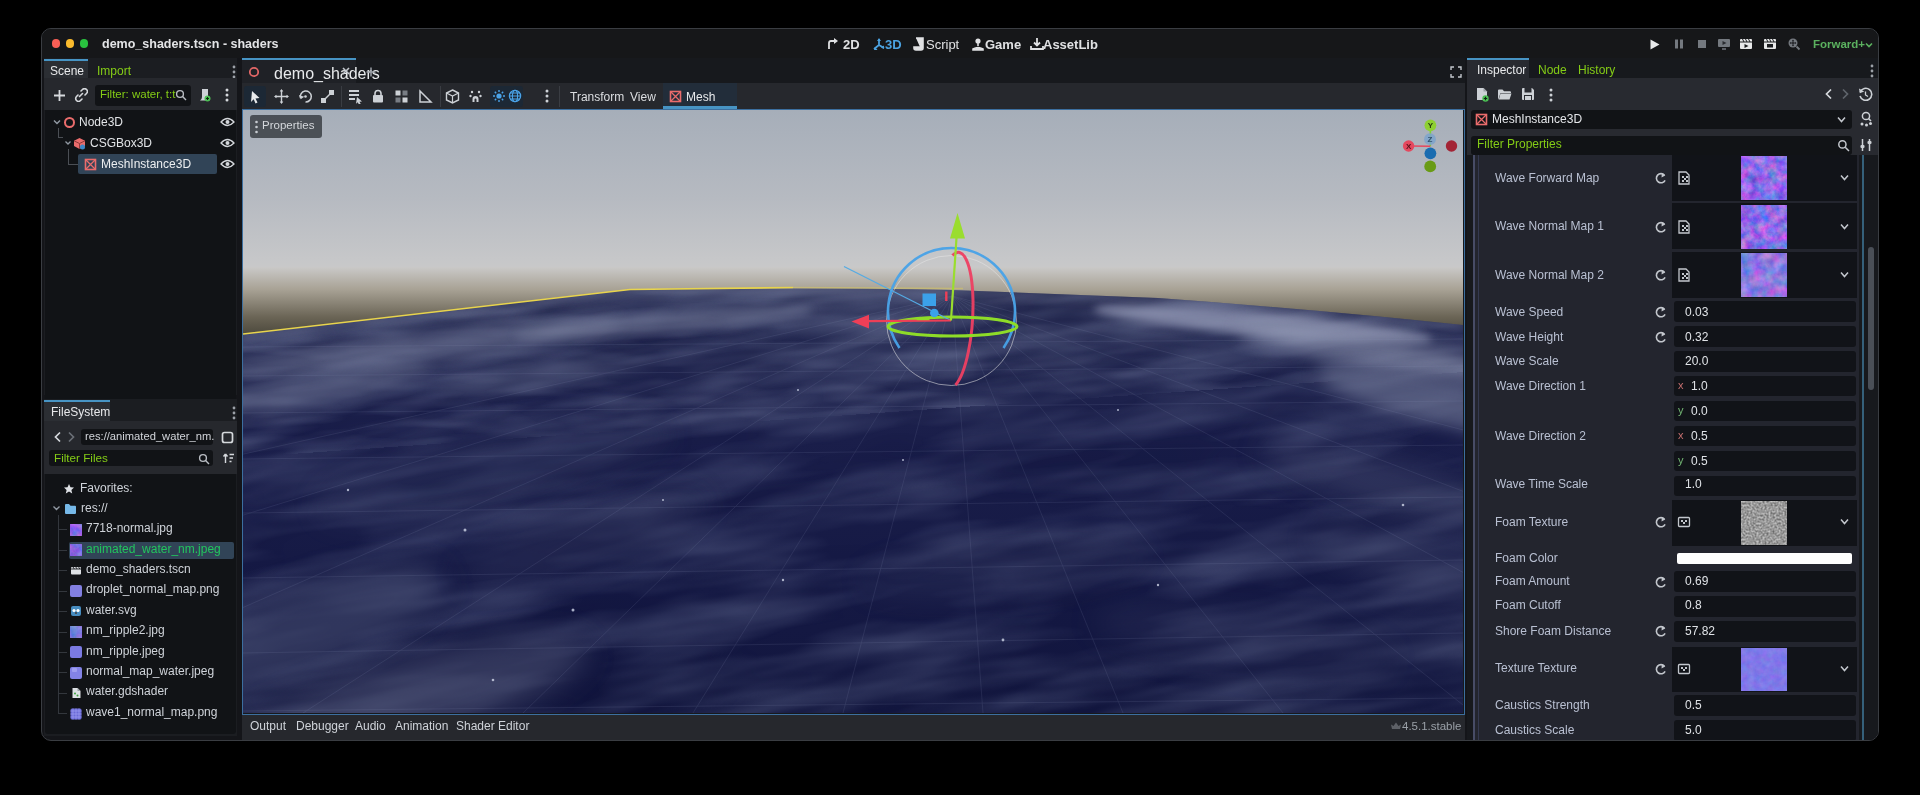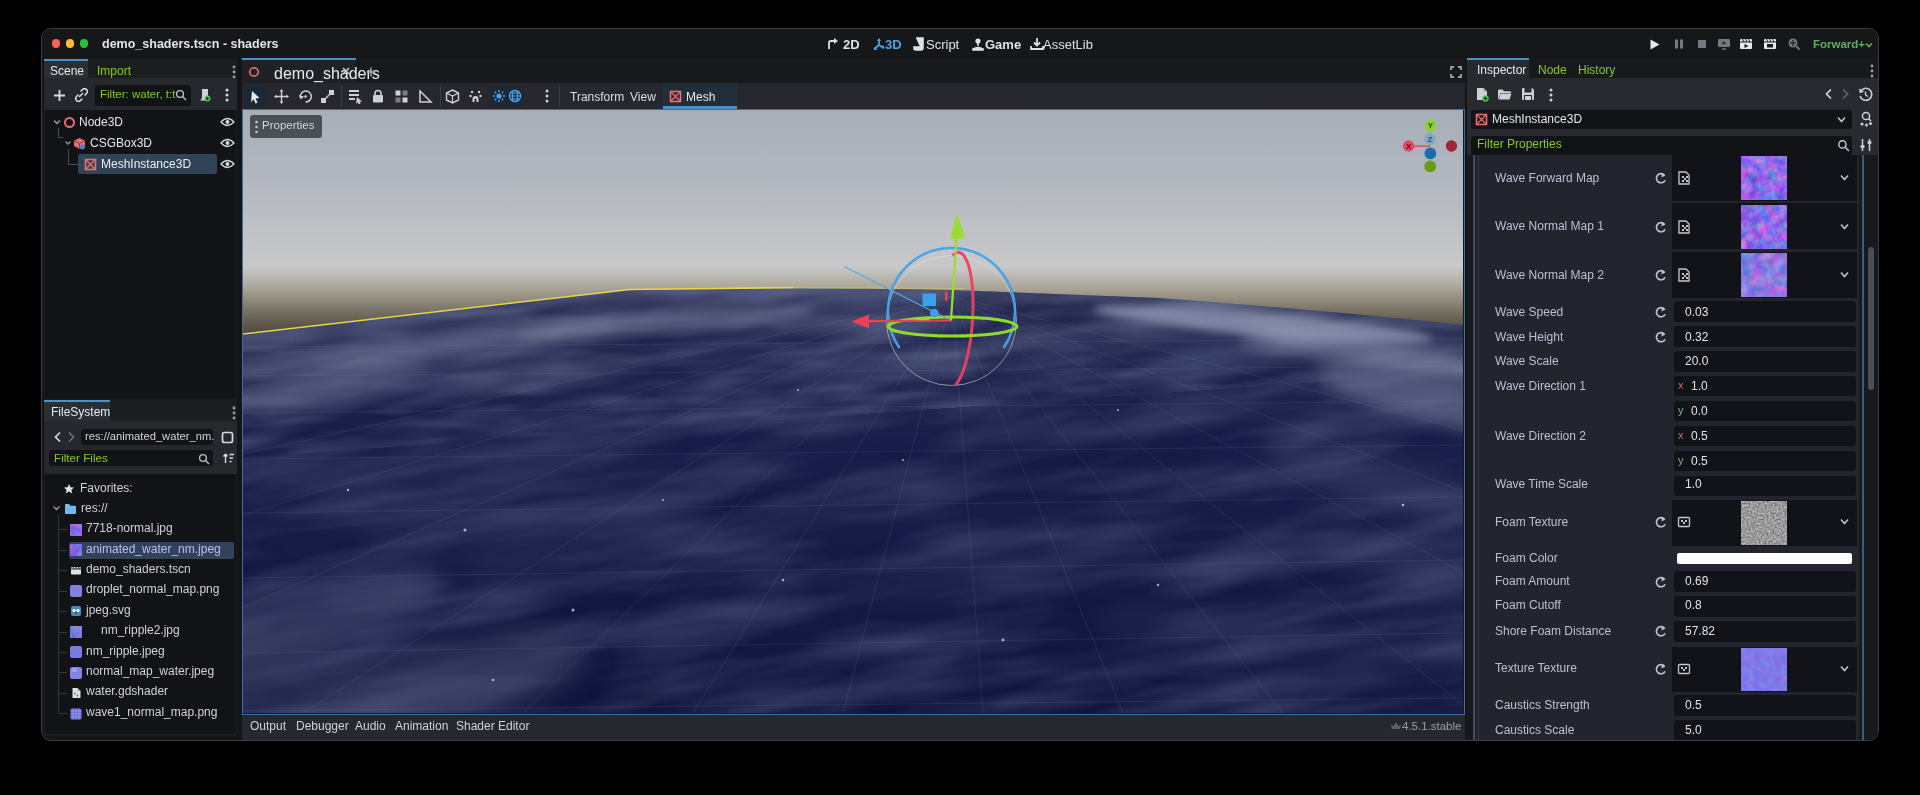--- a/index.html
+++ b/index.html
@@ -49,21 +49,21 @@
           <path d="M7 6 L7 9 M2 12 Q7 9 12 12 L12 13 H2 Z" stroke="#e0e1e3" stroke-width="1.6" fill="#e0e1e3"></path>
         </svg>
   </div>
   <div class="a txt" style="left:943px;top:8px;font-weight:bold;font-size:13px;color:#e0e1e3">Game</div>
   <div class="ib" style="left:986px;top:6px;width:18px;height:18px">
     <svg width="14" height="14" viewBox="0 0 14 14">
           <path d="M7 1 V8 M4 5.5 L7 8.5 L10 5.5" stroke="#e0e1e3" stroke-width="1.8" fill="none"></path>
           <path d="M1 9 V12 H13 V9" stroke="#e0e1e3" stroke-width="1.8" fill="none"></path>
         </svg>
   </div>
-  <div class="a txt" style="left:1001px;top:8px;font-weight:normal;font-size:13px;color:#e0e1e3">AssetLib</div>
+  <div class="a txt" style="left:1001px;top:8px;font-weight:bold;font-size:13px;color:#e0e1e3">AssetLib</div>
 
   <div class="ib" style="left:1604px;top:7px;width:16px;height:16px">
     <svg width="13" height="13" viewBox="0 0 13 13">
           <path d="M2.5 1.5 L11.5 6.5 L2.5 11.5 Z" fill="#e8e9ea"></path>
         </svg>
   </div>
   <div class="ib" style="left:1629px;top:7px;width:16px;height:16px">
     <svg width="12" height="12" viewBox="0 0 12 12">
           <rect x="2" y="1.5" width="3" height="9" fill="#74797f"></rect>
           <rect x="7" y="1.5" width="3" height="9" fill="#74797f"></rect>
@@ -295,44 +295,44 @@
     <div class="a" style="left:24px;top:67.5px;width:165px;height:17px;background:#314457;border-radius:2px"></div>
     <svg class="a" style="left:25px;top:50px" width="12" height="12">
           <rect width="12" height="12" rx="2" fill="#8a70d8"></rect>
           <rect width="12" height="12" filter="url(#nmA)" opacity="0.9"></rect>
         </svg>
     <div class="a txt" style="left:41px;top:47px">7718-normal.jpg</div>
     <svg class="a" style="left:25px;top:70px" width="12" height="12">
           <rect width="12" height="12" rx="2" fill="#7585e2"></rect>
           <rect width="12" height="12" filter="url(#nmB)" opacity="0.9"></rect>
         </svg>
-    <div class="a txt" style="left:41px;top:67.5px;color:#c4b5fd">animated_water_nm.jpeg</div>
+    <div class="a txt" style="left:41px;top:67.5px;color:#22c55e">animated_water_nm.jpeg</div>
     <div class="ib" style="left:25px;top:90px;width:12px;height:12px">
       <svg width="12" height="12" viewBox="0 0 12 12">
             <rect x="1" y="3" width="10" height="7.5" rx="1" fill="#dfe2e6"></rect>
             <path d="M1 5 H11 M3 3 L4.3 5 M5.8 3 L7.1 5 M8.6 3 L9.9 5" stroke="#17191d" stroke-width="0.9"></path>
           </svg>
     </div>
     <div class="a txt" style="left:41px;top:87.5px">demo_shaders.tscn</div>
     <div class="a" style="left:25px;top:111px;width:12px;height:12px;border-radius:2px;background:#827fe0"></div>
     <div class="a txt" style="left:41px;top:108px">droplet_normal_map.png</div>
     <div class="ib" style="left:25px;top:131px;width:12px;height:12px">
       <svg width="12" height="12" viewBox="0 0 12 12">
             <rect x="1" y="1" width="10" height="10" rx="2" fill="#478cbf"></rect>
             <circle cx="4" cy="5.5" r="1.6" fill="#fff"></circle>
             <circle cx="8" cy="5.5" r="1.6" fill="#fff"></circle>
             <rect x="5.2" y="7" width="1.6" height="2" fill="#414042"></rect>
           </svg>
     </div>
-    <div class="a txt" style="left:41px;top:128.5px">jpeg.svg</div>
+    <div class="a txt" style="left:41px;top:128.5px">water.svg</div>
     <svg class="a" style="left:25px;top:152px" width="12" height="12">
           <rect width="12" height="12" rx="2" fill="#9079d8"></rect>
           <rect width="12" height="12" filter="url(#nmC)" opacity="0.9"></rect>
         </svg>
-    <div class="a txt" style="left:56px;top:149px">nm_ripple2.jpg</div>
+    <div class="a txt" style="left:41px;top:149px">nm_ripple2.jpg</div>
     <div class="a" style="left:25px;top:172px;width:12px;height:12px;border-radius:2px;background:#7b7ae2"></div>
     <div class="a txt" style="left:41px;top:169.5px">nm_ripple.jpeg</div>
     <div class="a" style="left:25px;top:192.5px;width:12px;height:12px;border-radius:2px;background:#8383e6"></div>
     <div class="a" style="left:27px;top:194px;width:5px;height:4px;background:#9f9ef0;border-radius:1px"></div>
     <div class="a txt" style="left:41px;top:190px">normal_map_water.jpeg</div>
     <div class="ib" style="left:25px;top:213px;width:12px;height:12px">
       <svg width="12" height="12" viewBox="0 0 12 12">
             <path d="M2.5 1 H7.5 L10.5 4 V11 H2.5 Z" fill="#dde0e4"></path>
             <path d="M7.5 1 L7.5 4 H10.5" fill="#9aa0a6"></path>
             <circle cx="5" cy="6.5" r="1" fill="#3fa33f"></circle>

